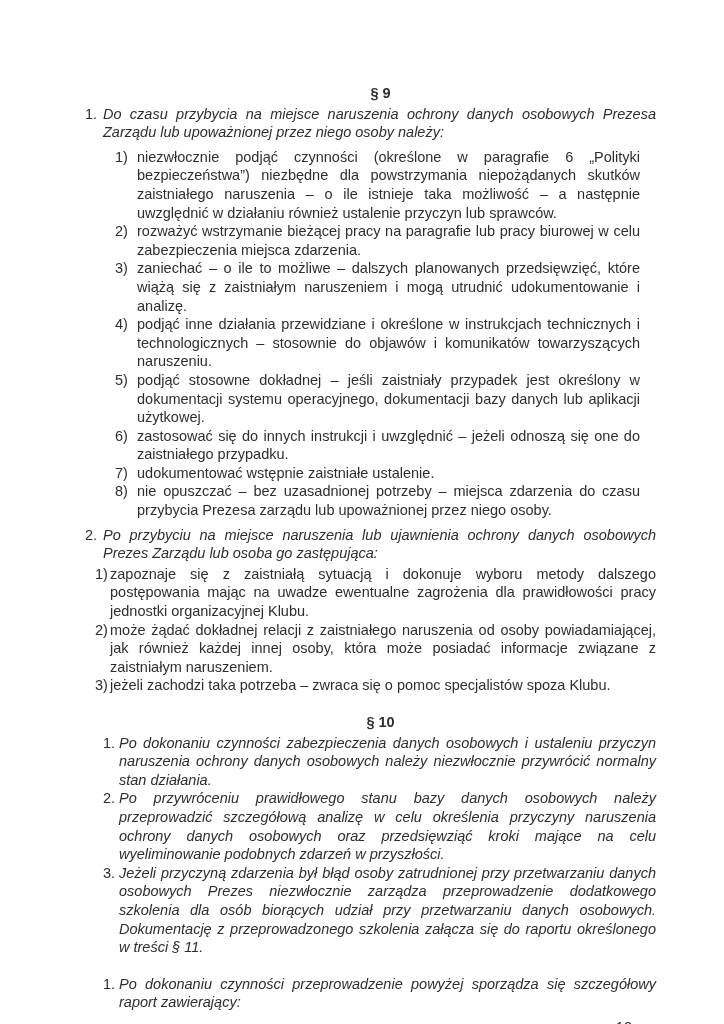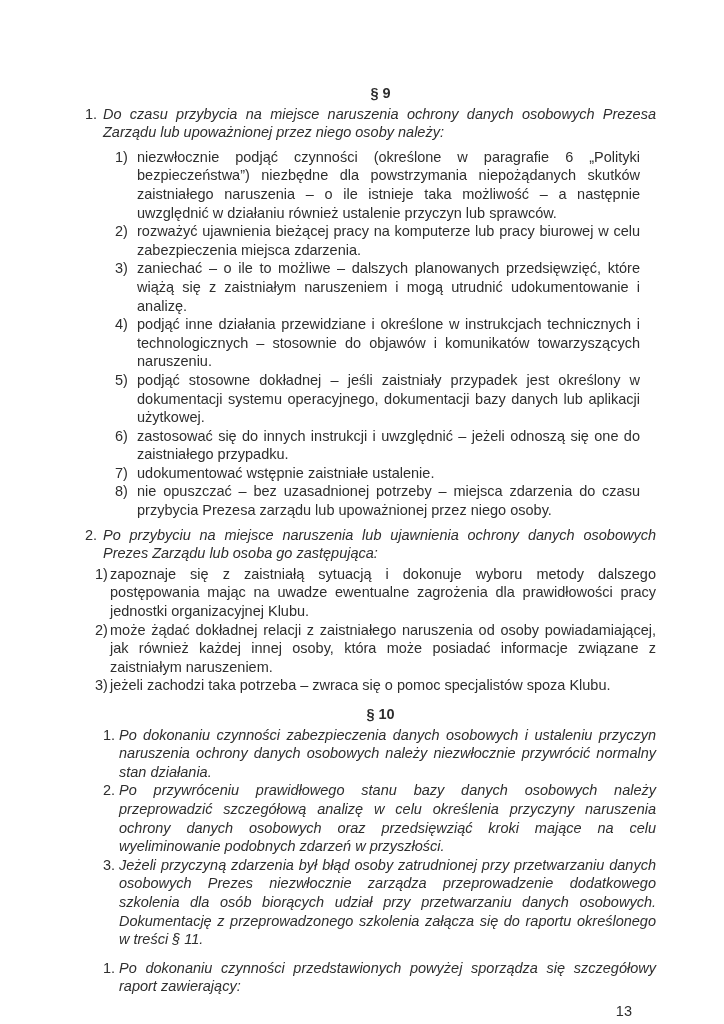--- a/index.html
+++ b/index.html
@@ -17,21 +17,21 @@
     color: #2e2e2e;
   }
   .page {
     box-sizing: border-box;
     width: 724px;
     height: 1024px;
     padding: 84px 68px 0 85px;
     background: #ffffff;
   }
   .section + .section {
-    margin-top: 10px;
+    margin-top: 18px;
   }
   .section-title {
     font-weight: bold;
     text-align: center;
     padding-left: 20px;
     margin-bottom: 2px;
   }
   .item-row {
     display: flex;
   }
@@ -94,21 +94,21 @@
       <span class="item-text">Do czasu przybycia na miejsce naruszenia ochrony danych osobowych Prezesa Zarządu lub upoważnionej przez niego osoby należy:</span>
     </div>
     <div class="subitems sublist-0-0">
   <div class="sub-row">
     <span class="sub-number">1)</span>
     <span class="sub-text">niezwłocznie podjąć czynności (określone w paragrafie 6  „Polityki bezpieczeństwa”) niezbędne dla powstrzymania niepożądanych skutków zaistniałego naruszenia – o ile istnieje taka możliwość – a następnie uwzględnić w działaniu również ustalenie przyczyn lub sprawców.</span>
   </div>
 
   <div class="sub-row">
     <span class="sub-number">2)</span>
-    <span class="sub-text">rozważyć ujawnienia bieżącej pracy na komputerze lub pracy biurowej w celu zabezpieczenia miejsca zdarzenia.</span>
+    <span class="sub-text">rozważyć wstrzymanie bieżącej pracy na paragrafie lub pracy biurowej w celu zabezpieczenia miejsca zdarzenia.</span>
   </div>
 
   <div class="sub-row">
     <span class="sub-number">3)</span>
     <span class="sub-text">zaniechać – o ile to możliwe – dalszych planowanych przedsięwzięć, które wiążą się z zaistniałym naruszeniem i mogą utrudnić udokumentowanie i analizę.</span>
   </div>
 
   <div class="sub-row">
     <span class="sub-number">4)</span>
     <span class="sub-text">podjąć inne działania przewidziane i określone w instrukcjach technicznych i technologicznych – stosownie do objawów i komunikatów towarzyszących naruszeniu.</span>
@@ -188,21 +188,21 @@
 
   </div>
 </div>
   </section>
 
   <section class="section">
     <div class="items items-2">
   <div class="item-block">
     <div class="item-row">
       <span class="item-number">1.</span>
-      <span class="item-text">Po dokonaniu czynności przedstawionych powyżej sporządza się szczegółowy raport zawierający:</span>
+      <span class="item-text">Po dokonaniu czynności przeprowadzenie powyżej sporządza się szczegółowy raport zawierający:</span>
     </div>
 
   </div>
 </div>
   </section>
 </div>
   <div class="page-number">13</div>
 </div>
 
 </body></html>

